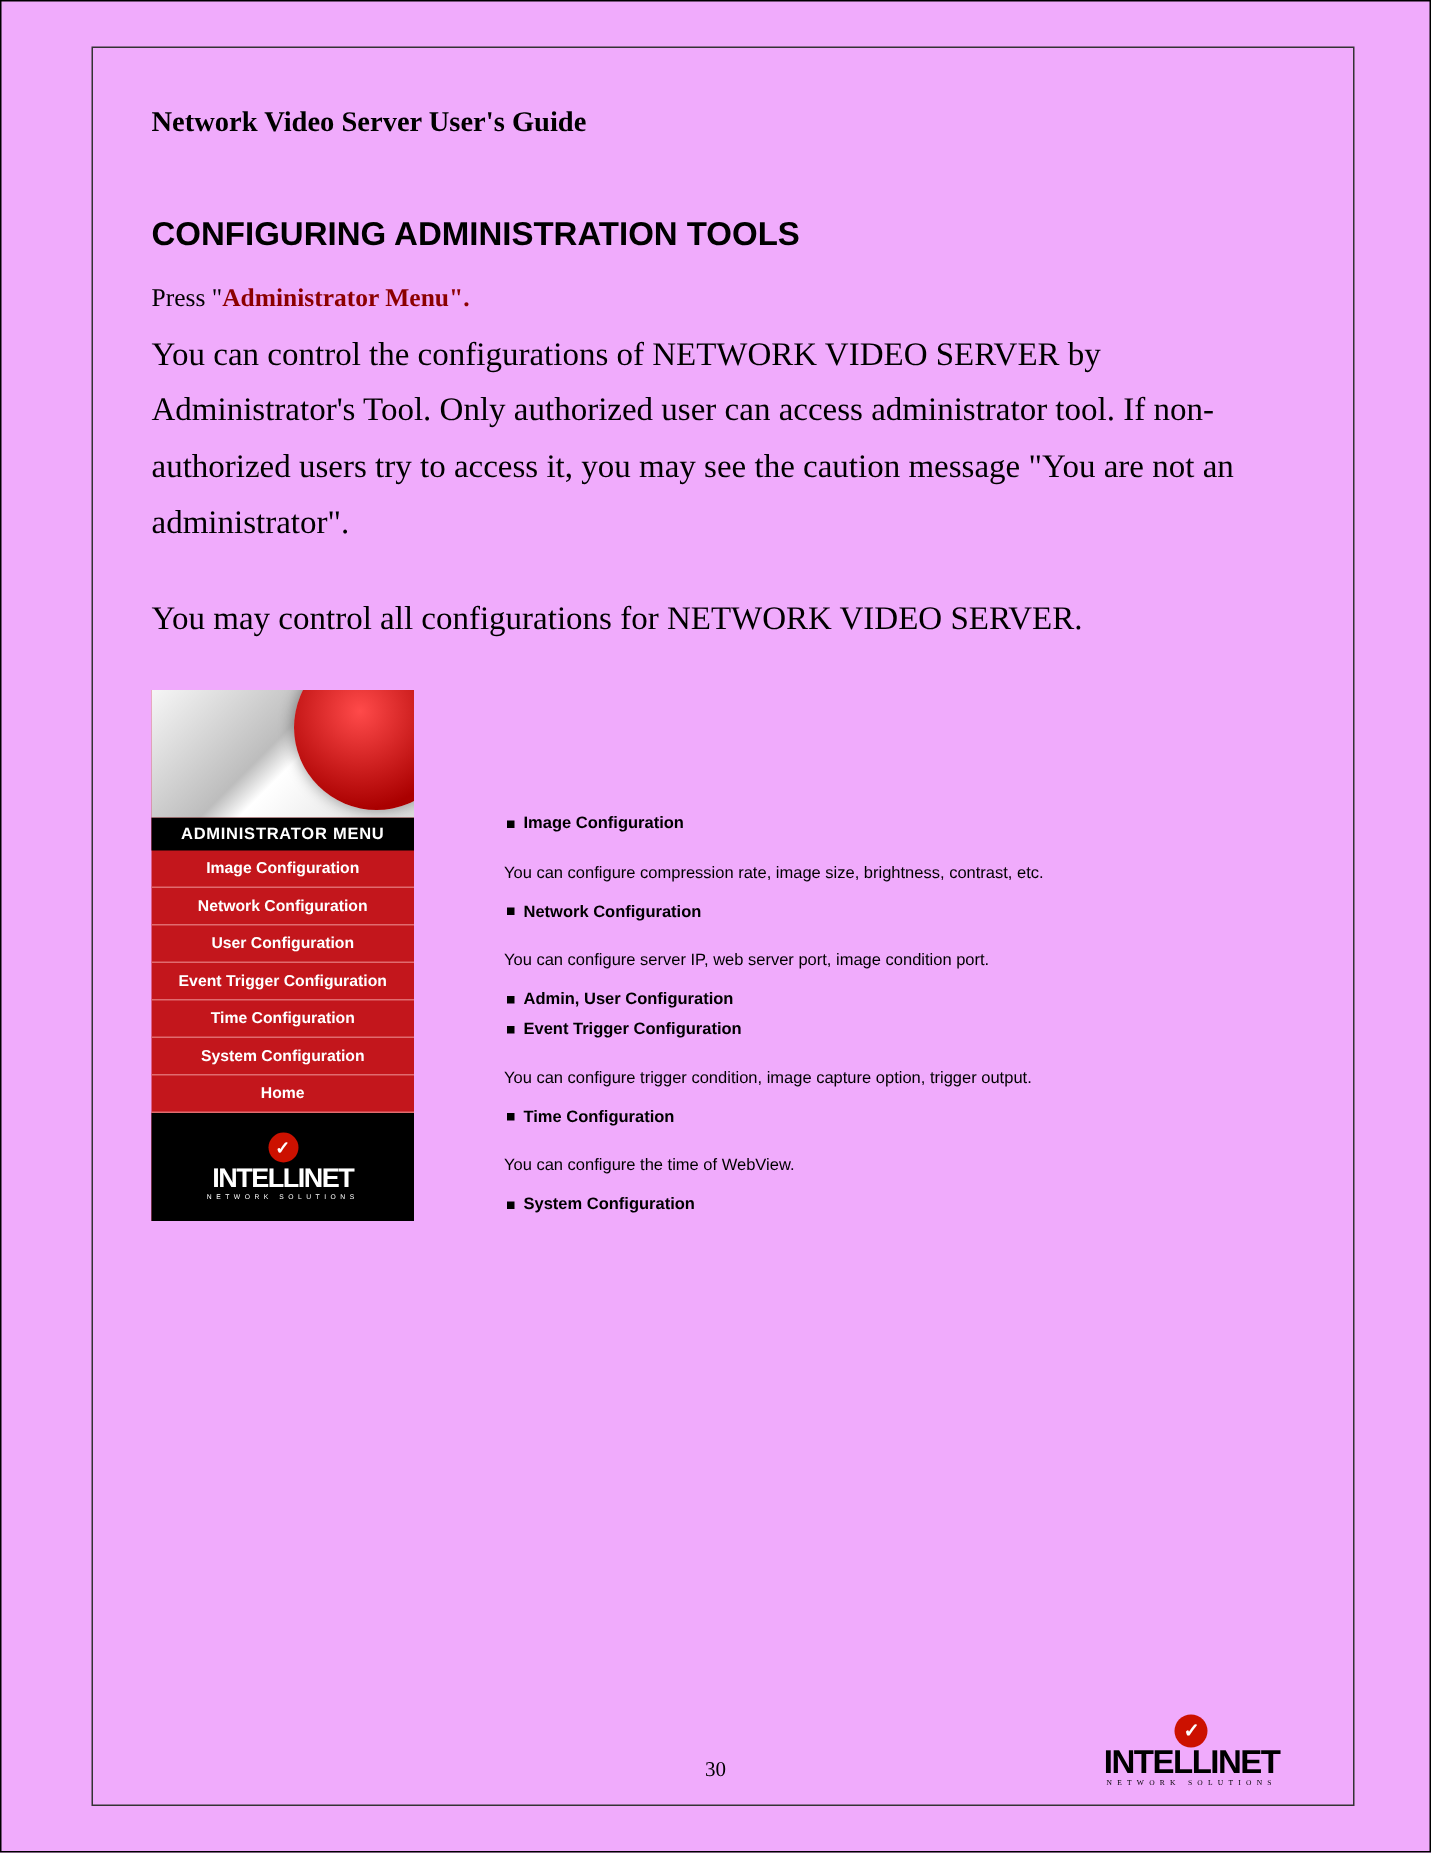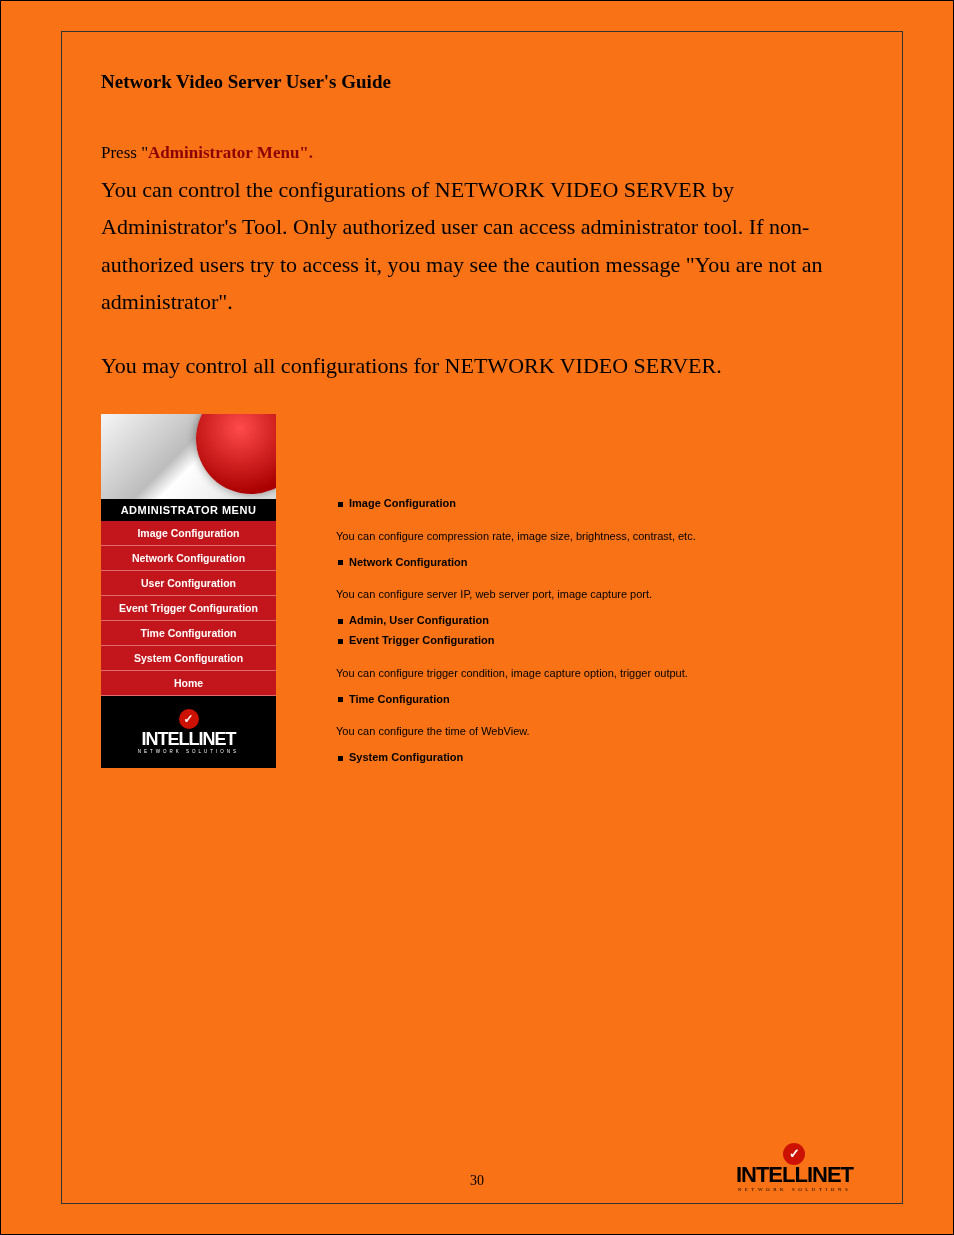--- a/index.html
+++ b/index.html
@@ -10,21 +10,21 @@
     color: #000;
   }
   .page {
     width: 954px;
     height: 1235px;
     box-sizing: border-box;
     border: 1px solid #000;
     margin: 0;
     padding: 40px 60px 20px 60px;
     position: relative;
-    background: #f97316;
+    background: #f0abfc;
   }
   .page-inner-border {
     position: absolute;
     top: 30px;
     left: 60px;
     right: 50px;
     bottom: 30px;
     border: 1px solid #333;
     pointer-events: none;
   }
@@ -209,20 +209,21 @@
 </head>
 <body>
 
 <div class="page">
   <div class="page-inner-border"></div>
 
   <div class="content">
 
     <div class="header-title">Network Video Server User's Guide</div>
 
+    <div class="section-title">CONFIGURING ADMINISTRATION TOOLS</div>
 
     <div class="press-line">
       <span>Press "</span><span class="maroon">Administrator Menu</span><span class="maroon">".</span>
     </div>
 
     <p class="body-text">You can control the configurations of NETWORK VIDEO SERVER by Administrator's Tool. Only authorized user can access administrator tool. If non-authorized users try to access it, you may see the caution message "You are not an administrator".</p>
     <p class="body-text">You may control all configurations for NETWORK VIDEO SERVER.</p>
 
     <div class="layout">
 
@@ -243,21 +244,21 @@
         </div>
       </div>
 
       <div class="desc">
         <div>
           <span class="dot"></span><span class="item-title">Image Configuration</span>
           <p>You can configure compression rate, image size, brightness, contrast, etc.</p>
         </div>
         <div>
           <span class="dot"></span><span class="item-title">Network Configuration</span>
-          <p>You can configure server IP, web server port, image capture port.</p>
+          <p>You can configure server IP, web server port, image condition port.</p>
         </div>
         <div>
           <span class="dot"></span><span class="item-title">Admin, User Configuration</span>
         </div>
         <div>
           <span class="dot"></span><span class="item-title">Event Trigger Configuration</span>
           <p>You can configure trigger condition, image capture option, trigger output.</p>
         </div>
         <div>
           <span class="dot"></span><span class="item-title">Time Configuration</span>

